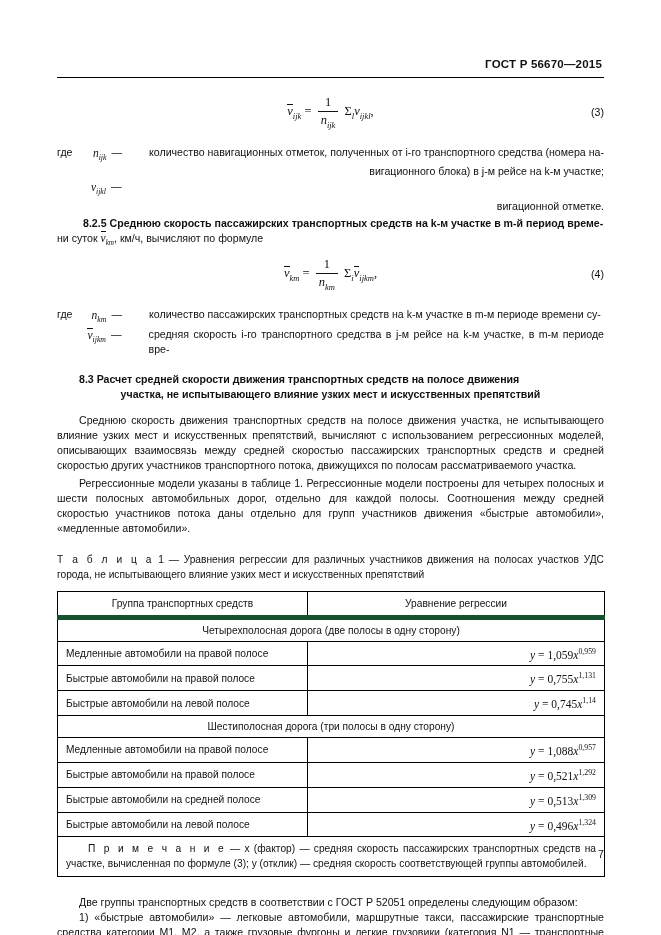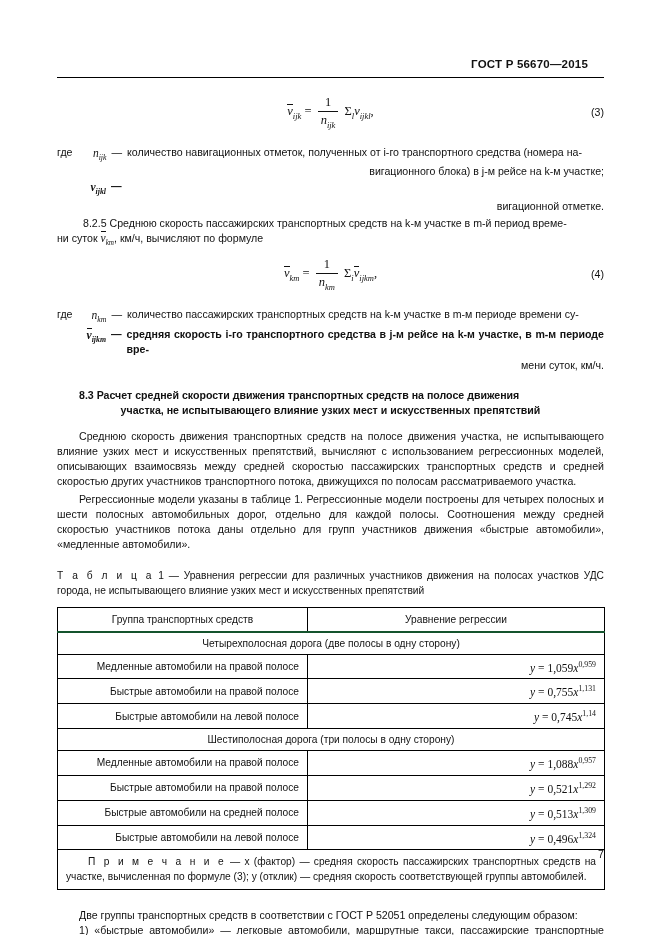--- a/index.html
+++ b/index.html
@@ -23,21 +23,21 @@
   
   .header {
     position: absolute;
     top: 58px;
     left: 57px;
     right: 57px;
     height: 20px;
   }
   .header-title {
     position: absolute;
-    right: 16px;
+    right: 2px;
     top: 0;
     font-size: 11.5px;
     font-weight: bold;
     letter-spacing: 0.2px;
     white-space: nowrap;
   }
   .header-rule {
     position: absolute;
     left: 0;
     right: 0;
@@ -136,23 +136,24 @@
     text-align: right;
     padding-right: 5px;
   }
   .def-dash {
     flex: 0 0 auto;
     padding-right: 5px;
   }
   .def-text {
     flex: 1 1 auto;
     text-align: justify;
+    margin-left: 22px;
   }
   .defrow.r1 .def-sym { width: 30px; }
-  .defrow.r2 { padding-left: 19px; font-weight: bold; }
+  .defrow.r2 { padding-left: 19px; }
   .defrow.r2 .def-sym { width: 30px; }
   .def-cont {
     font-size: 10.6px;
     line-height: 1.42;
     padding-left: 74px;
     text-align: right;
   }
   .def-cont.b { padding-left: 93px; }
 
   
@@ -185,29 +186,29 @@
     padding: 5px 8px;
     vertical-align: middle;
     font-weight: normal;
   }
   table.reg thead td {
     text-align: center;
     padding: 6px 6px;
     border-bottom-width: 1px;
   }
   table.reg .hdr-sep td {
-    border-top: 2px solid #14532d;
+    border-top: 5px solid #14532d;
     text-align: center;
   }
   td.group-row {
     text-align: center;
     padding: 5px 6px;
   }
   td.label-cell {
-    text-align: right;
+    text-align: left;
   }
   td.eq-cell {
     text-align: right;
     font-family: "Liberation Serif", serif;
     font-size: 11.5px;
   }
   td.note-cell {
     text-align: justify;
     line-height: 1.42;
     padding: 6px 8px 7px 8px;
@@ -266,21 +267,21 @@
       </div>
       <div class="def-cont">вигационного блока) в j-м рейсе на k-м участке;</div>
 
       <div class="defrow r2">
         <span class="def-sym"><span>v</span><sub class="v">ijkl</sub></span>
         <span class="def-dash">—</span>
       </div>
       <div class="def-cont b">вигационной отметке.</div>
     </div>
 
-    <p style="">
+    <p style="font-weight:bold;">
       <span style="display:inline-block;width:26px;"></span><span>8.2.5</span>
       <span>Среднюю скорость пассажирских транспортных средств на k-м участке в m-й период време-</span>
     </p>
     <p>
       <span>ни суток </span><span class="ov ital" style="font-family:'Liberation Serif',serif;font-size:11.5px;">v</span><sub class="v ital" style="font-family:'Liberation Serif',serif;">km</sub><span>, км/ч, вычисляют по формуле</span>
     </p>
 
     <div class="formula-block">
       <div class="formula-center">
         <span class="eq">
@@ -302,21 +303,20 @@
         <span class="def-sym"><span>n</span><sub class="v">km</sub></span>
         <span class="def-dash">—</span>
         <span class="def-text">количество пассажирских транспортных средств на k-м участке в m-м периоде времени су-</span>
       </div>
 
       <div class="defrow r2">
         <span class="def-sym"><span class="ov">v</span><sub class="v">ijkm</sub></span>
         <span class="def-dash">—</span>
         <span class="def-text">средняя скорость i-го транспортного средства в j-м рейсе на k-м участке, в m-м периоде вре-</span>
       </div>
-      <div class="def-cont b">мени суток, км/ч.</div>
     </div>
 
     <div class="section-heading">
       <span>8.3</span>
       <span>Расчет средней скорости движения транспортных средств на полосе движения</span>
       <span class="hang" style="text-indent:0;">участка, не испытывающего влияние узких мест и искусственных препятствий</span>
     </div>
 
     <p class="indent">Среднюю скорость движения транспортных средств на полосе движения участка, не испытывающего влияние узких мест и искусственных препятствий, вычисляют с использованием регрессионных моделей, описывающих взаимосвязь между средней скоростью пассажирских транспортных средств и средней скоростью других участников транспортного потока, движущихся по полосам рассматриваемого участка.</p>
     <p class="indent" style="margin-top:3px;">Регрессионные модели указаны в таблице 1. Регрессионные модели построены для четырех полосных и шести полосных автомобильных дорог, отдельно для каждой полосы. Соотношения между средней скоростью участников потока даны отдельно для групп участников движения «быстрые автомобили», «медленные автомобили».</p>

